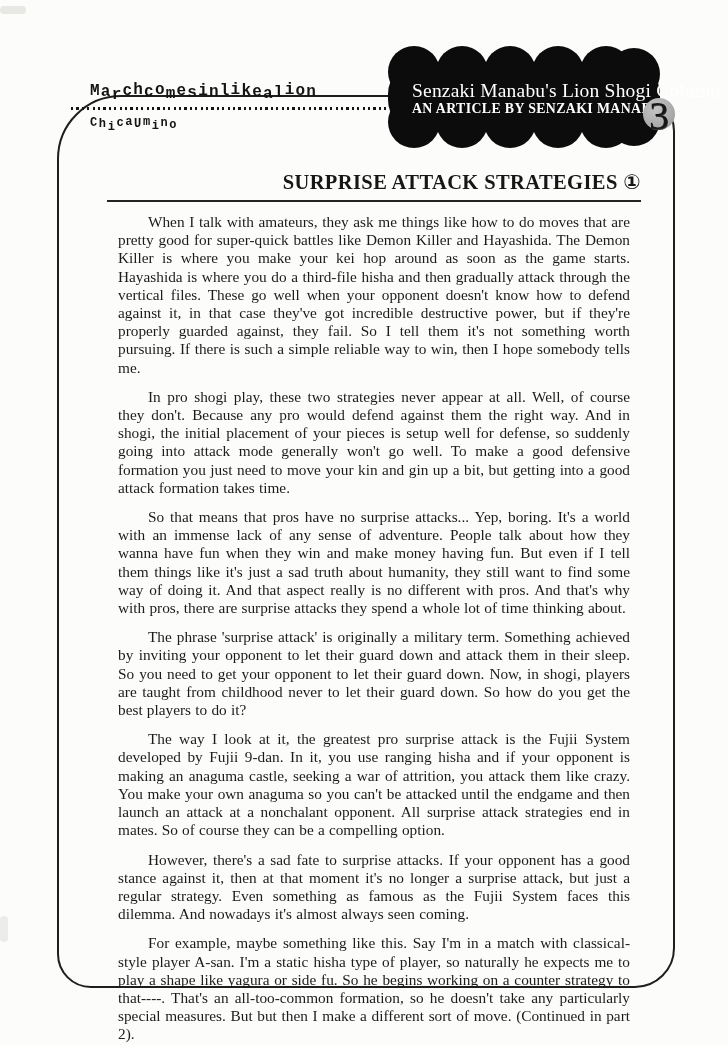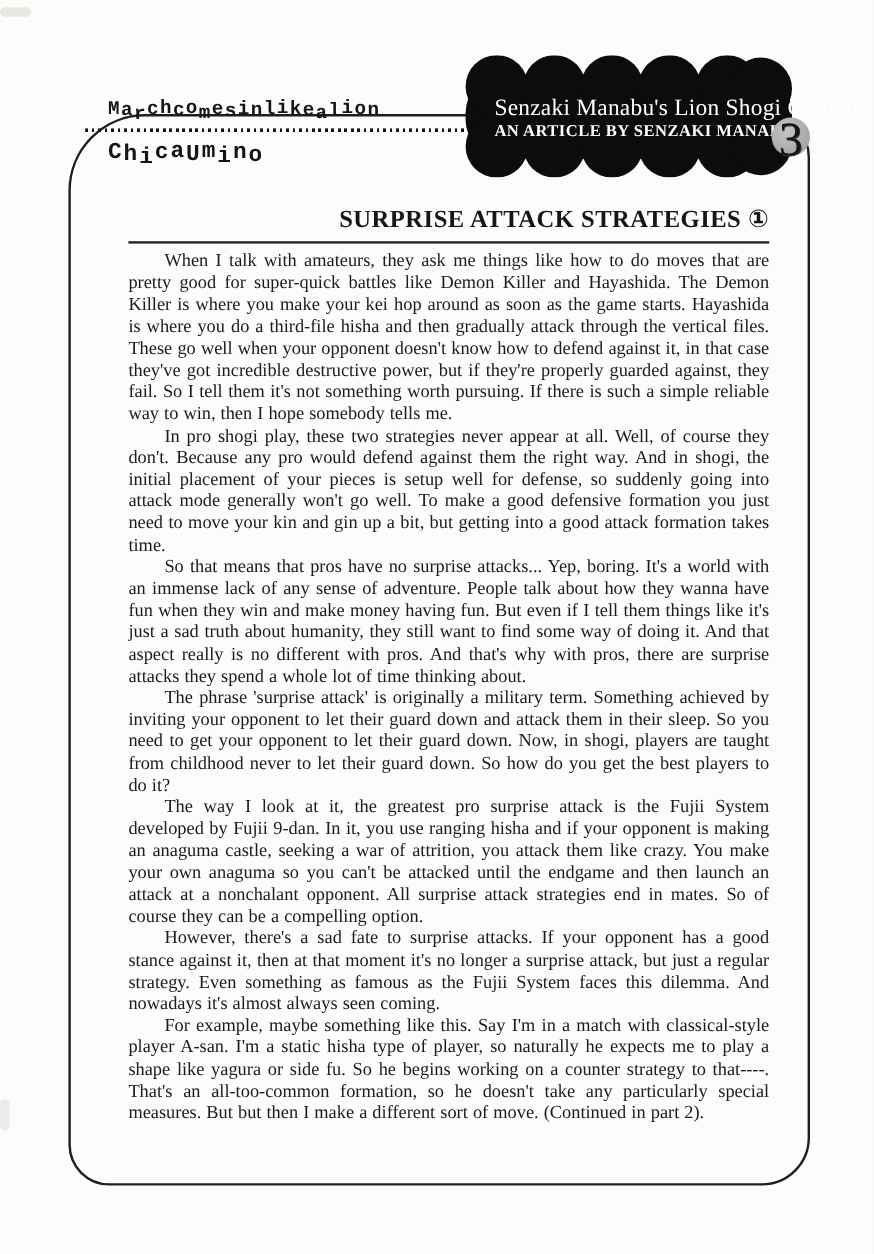--- a/index.html
+++ b/index.html
@@ -37,21 +37,21 @@
     color:#141414;white-space:nowrap;z-index:2;
   }
   .dotted-rule{
     position:absolute;left:71px;top:107px;width:324px;height:3px;
     background-image:repeating-linear-gradient(90deg,#151515 0 2.2px,transparent 2.2px 5.4px);
     z-index:2;
   }
   .logo-author{
     position:absolute;left:90px;top:116px;
     font-family:"Liberation Mono","DejaVu Sans Mono",monospace;
-    font-weight:700;font-size:19px;letter-spacing:1.6px;
+    font-weight:700;font-size:12px;letter-spacing:1.6px;
     color:#141414;white-space:nowrap;z-index:2;
   }
   
   .badge{
     position:absolute;left:386px;top:46px;width:276px;height:102px;z-index:3;
   }
   .badge svg{position:absolute;left:0;top:0;width:100%;height:100%;}
   .badge-text{
     position:absolute;left:26px;top:34px;z-index:4;
     color:var(--badge-text);white-space:nowrap;
@@ -82,21 +82,21 @@
   }
   .article h1{
     margin:0 0 6px 0;
     text-align:right;
     font-size:20.5px;font-weight:700;letter-spacing:0.4px;
     font-family:"Liberation Serif","DejaVu Sans",serif;
     color:#161616;
   }
   .title-rule{height:2px;background:#242424;margin:0 0 6px 0;}
   .paragraphs p{
-    margin:0;
+    margin:11px;
     text-indent:30px;
     text-align:justify;
     font-size:15.3px;
     line-height:18.2px;
     color:var(--ink);
     word-spacing:0.4px;
   }
   
   .smudge-tl{position:absolute;left:0;top:6px;width:26px;height:8px;background:#d8d8d6;border-radius:4px;opacity:.6;z-index:0;}
   .smudge-bl{position:absolute;left:0;top:916px;width:8px;height:26px;background:#dcdcda;border-radius:4px;opacity:.5;z-index:0;}

